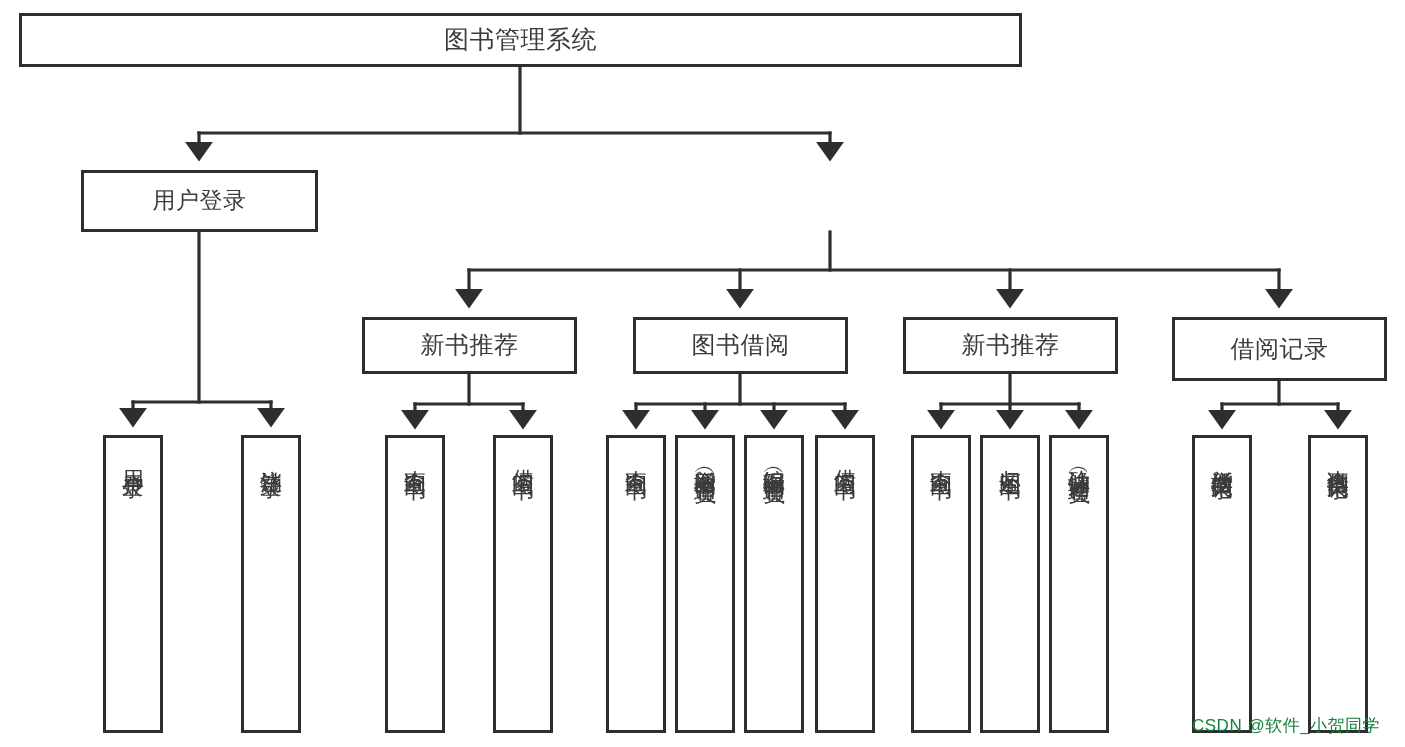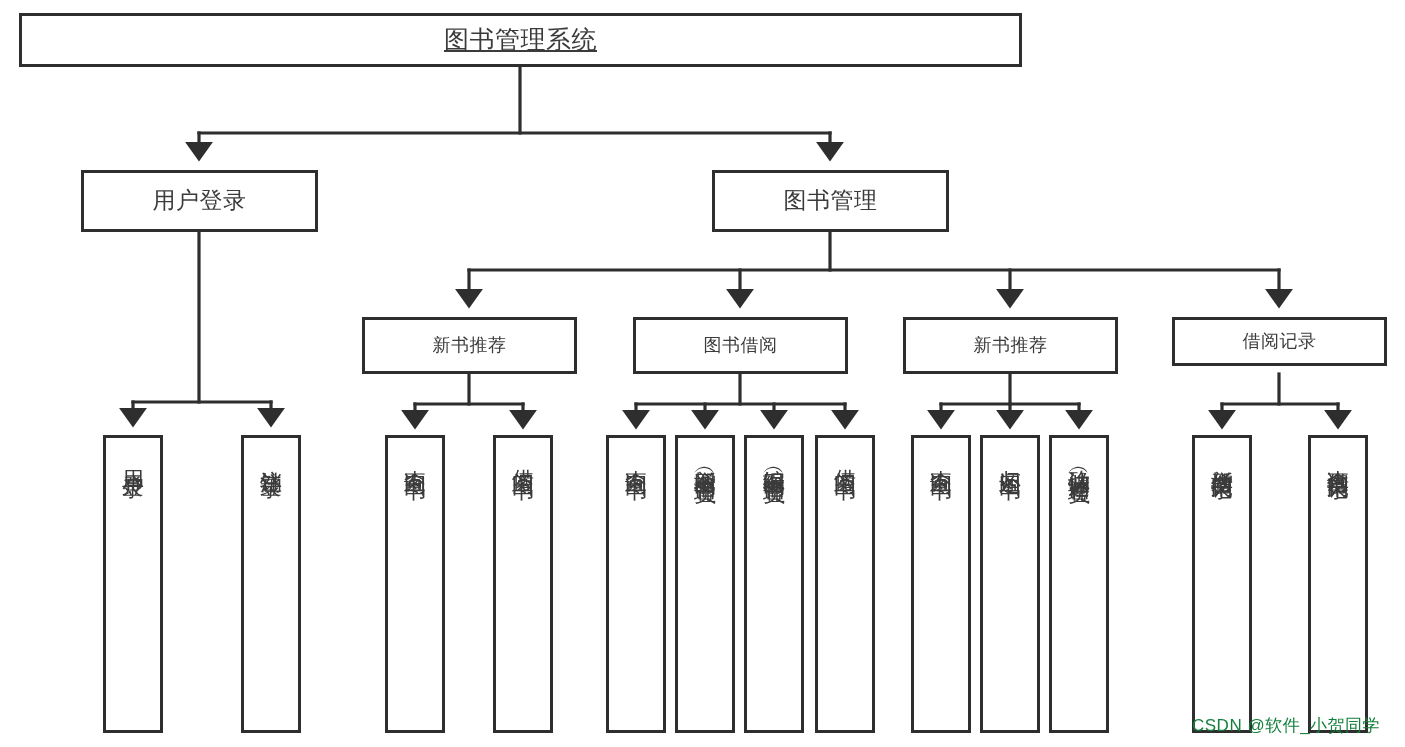--- a/index.html
+++ b/index.html
@@ -39,23 +39,23 @@
     z-index: 2;
   }
   .node-label {
     display: block;
     line-height: 1.18;
     letter-spacing: 0.5px;
     color: #3b3b3b;
     white-space: nowrap;
   }
   
-  .lvl0 .node-label { font-size: 25px; text-decoration: underline; }
+  .lvl0 .node-label { font-size: 25px; }
   .lvl1 .node-label { font-size: 23px; }
-  .lvl2 .node-label { font-size: 18px; }
+  .lvl2 .node-label { font-size: 24px; }
   
   .leaf {
     border-width: 3px;
     align-items: flex-start;
     justify-content: center;
     padding-top: 14px;
   }
   .leaf .node-label {
     writing-mode: vertical-rl;
     text-orientation: upright;
@@ -132,37 +132,34 @@
   </svg>
 
   <div class="node lvl0" style="left:19px; top:13px; width:1003px; height:54px;">
     <span class="node-label">图书管理系统</span>
   </div>
 
   <div class="node lvl1" style="left:81px; top:170px; width:237px; height:62px;">
     <span class="node-label">用户登录</span>
   </div>
 
-  <div class="node lvl1" style="left:712px; top:170px; width:237px; height:62px;">
-    <span class="node-label">图书管理</span>
-  </div>
 
   <div class="node lvl2" style="left:362px; top:317px; width:215px; height:57px;">
     <span class="node-label">新书推荐</span>
   </div>
 
   <div class="node lvl2" style="left:633px; top:317px; width:215px; height:57px;">
     <span class="node-label">图书借阅</span>
   </div>
 
   <div class="node lvl2" style="left:903px; top:317px; width:215px; height:57px;">
     <span class="node-label">新书推荐</span>
   </div>
 
-  <div class="node lvl2" style="left:1172px; top:317px; width:215px; height:49px;">
+  <div class="node lvl2" style="left:1172px; top:317px; width:215px; height:64px;">
     <span class="node-label">借阅记录</span>
   </div>
 
   <div class="node leaf" style="left:103px; top:435px; width:60px; height:298px;">
     <span class="node-label">用户登录</span>
   </div>
 
   <div class="node leaf" style="left:241px; top:435px; width:60px; height:298px;">
     <span class="node-label">注销登录</span>
   </div>

